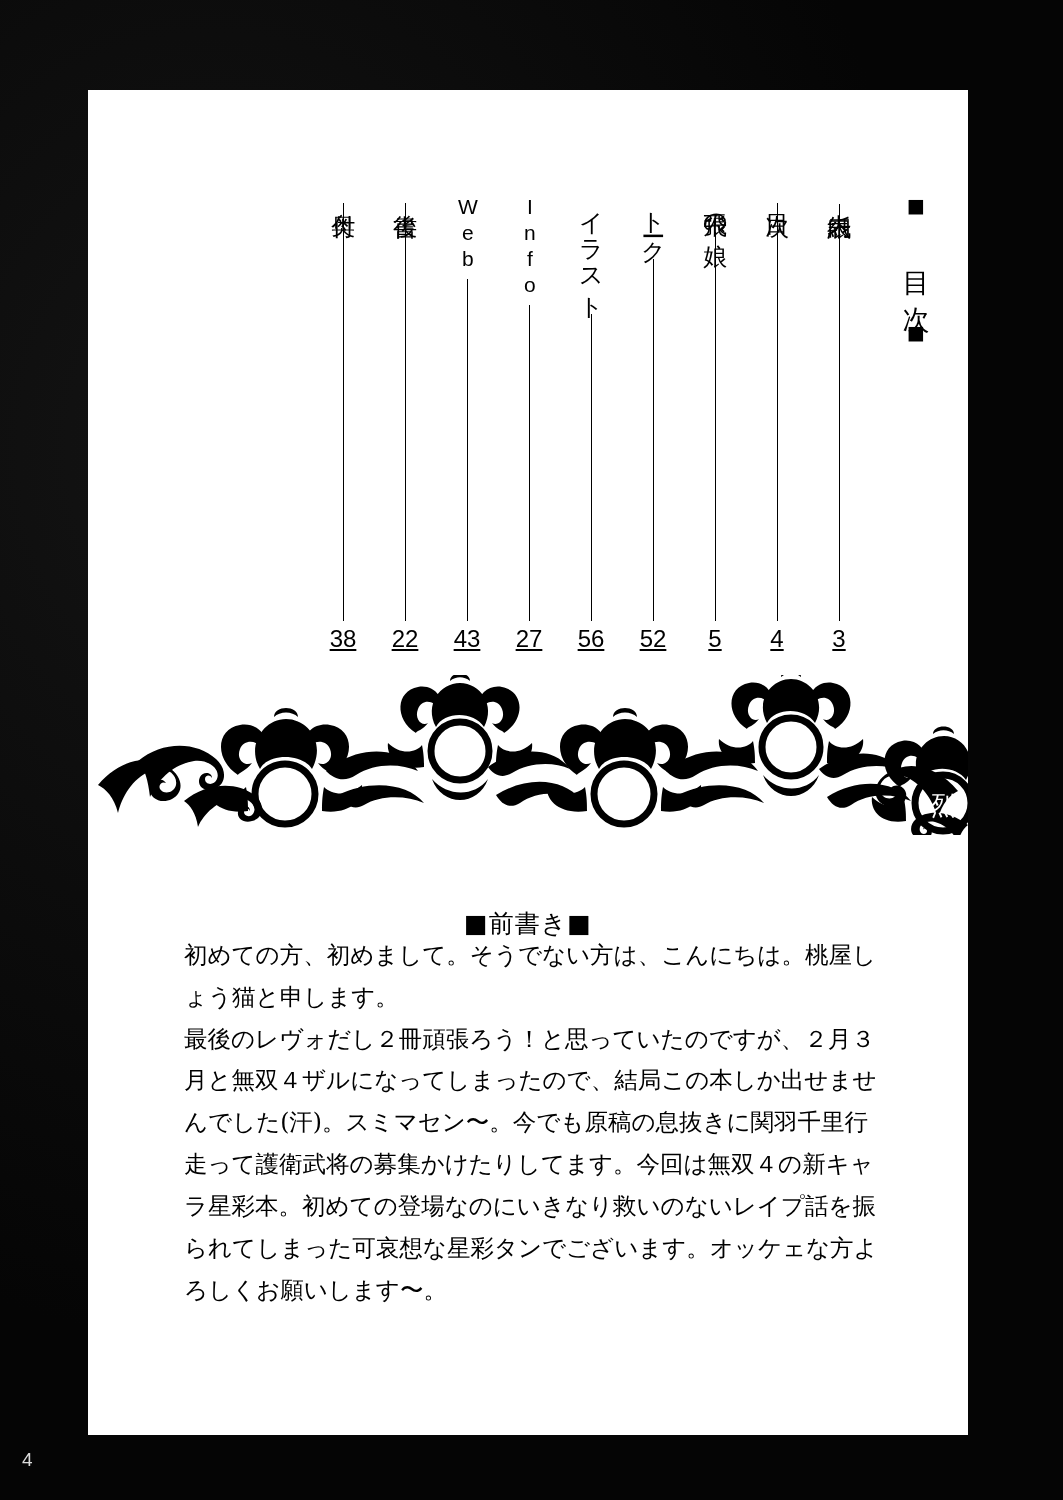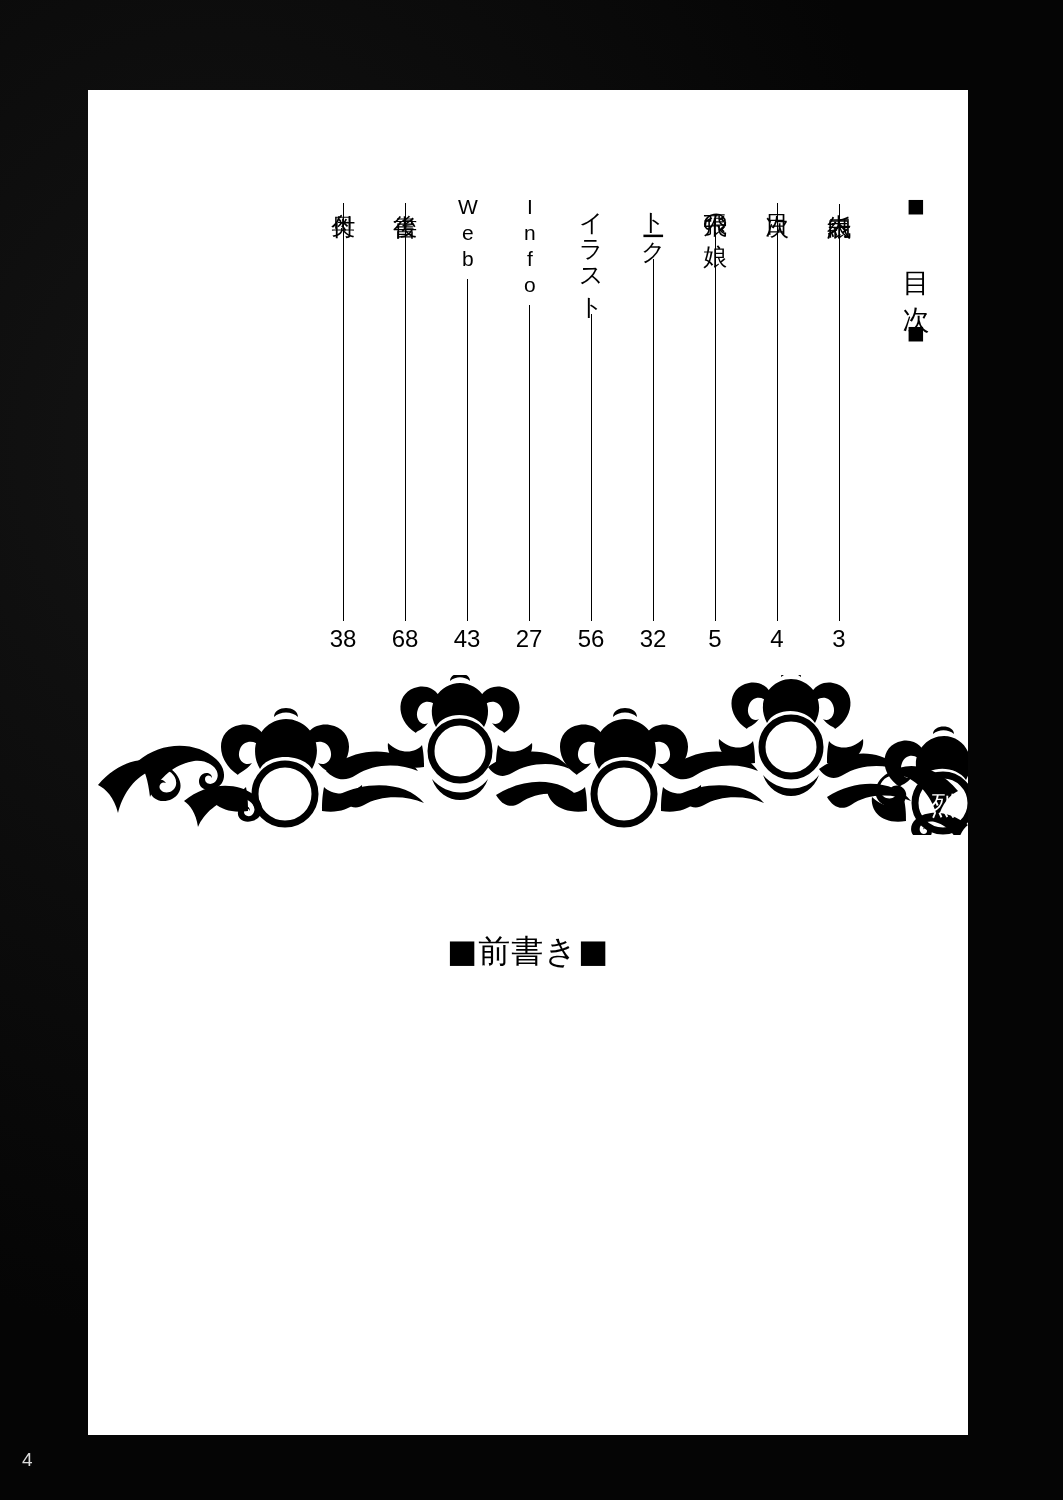--- a/index.html
+++ b/index.html
@@ -87,37 +87,38 @@
     width: 0;
     border-left: 1px solid #000;
     margin: 6px 0 4px 0;
   }
   .toc-page {
     font-size: 24px;
     font-family: "Liberation Sans", sans-serif;
     color: #000;
     letter-spacing: 0px;
     padding-bottom: 2px;
+    text-decoration: underline;
   }
   
   .ornament {
     position: absolute;
     left: 0;
     top: 585px;
     width: 880px;
     height: 160px;
   }
   
   .preface-title {
     position: absolute;
-    top: 840px;
+    top: 817px;
     left: 0;
     width: 880px;
     text-align: center;
-    font-size: 32px;
+    font-size: 25px;
     letter-spacing: 1px;
     font-family: "DejaVu Serif", serif;
     color: #000;
   }
   .preface-body {
     position: absolute;
     top: 845px;
     left: 96px;
     width: 700px;
     font-size: 23.5px;
@@ -160,21 +161,21 @@
 
     <div class="toc-col">
       <span class="toc-label">奥付</span>
       <span class="toc-line"></span>
       <span class="toc-page">38</span>
     </div>
 
     <div class="toc-col">
       <span class="toc-label">後書</span>
       <span class="toc-line"></span>
-      <span class="toc-page">68</span>
+      <span class="toc-page">22</span>
     </div>
 
     <div class="toc-col">
       <span class="toc-label latin">Web</span>
       <span class="toc-line"></span>
       <span class="toc-page">43</span>
     </div>
 
     <div class="toc-col">
       <span class="toc-label latin">Info</span>
@@ -184,21 +185,21 @@
 
     <div class="toc-col">
       <span class="toc-label">イラスト</span>
       <span class="toc-line"></span>
       <span class="toc-page">56</span>
     </div>
 
     <div class="toc-col">
       <span class="toc-label">トーク</span>
       <span class="toc-line"></span>
-      <span class="toc-page">32</span>
+      <span class="toc-page">52</span>
     </div>
 
     <div class="toc-col">
       <span class="toc-label">張飛の娘</span>
       <span class="toc-line"></span>
       <span class="toc-page">5</span>
     </div>
 
     <div class="toc-col">
       <span class="toc-label">目次</span>
@@ -282,16 +283,20 @@
         <text x="372" y="87">幻</text>
         <text x="536" y="130">無</text>
         <text x="703" y="83">祈</text>
         <text x="855" y="139">烈</text>
       </g>
     </svg>
   </div>
 
   <div class="preface-title">■前書き■</div>
 
+  <div class="preface-body">
+    <p>初めての方、初めまして。そうでない方は、こんにちは。桃屋しょう猫と申します。</p>
+    <p class="indent">最後のレヴォだし２冊頑張ろう！と思っていたのですが、２月３月と無双４ザルになってしまったので、結局この本しか出せませんでした(汗)。スミマセン〜。今でも原稿の息抜きに関羽千里行走って護衛武将の募集かけたりしてます。今回は無双４の新キャラ星彩本。初めての登場なのにいきなり救いのないレイプ話を振られてしまった可哀想な星彩タンでございます。オッケェな方よろしくお願いします〜。</p>
+  </div>
 
 </div>
 
 <div class="folio">4</div>
 
 </body></html>

